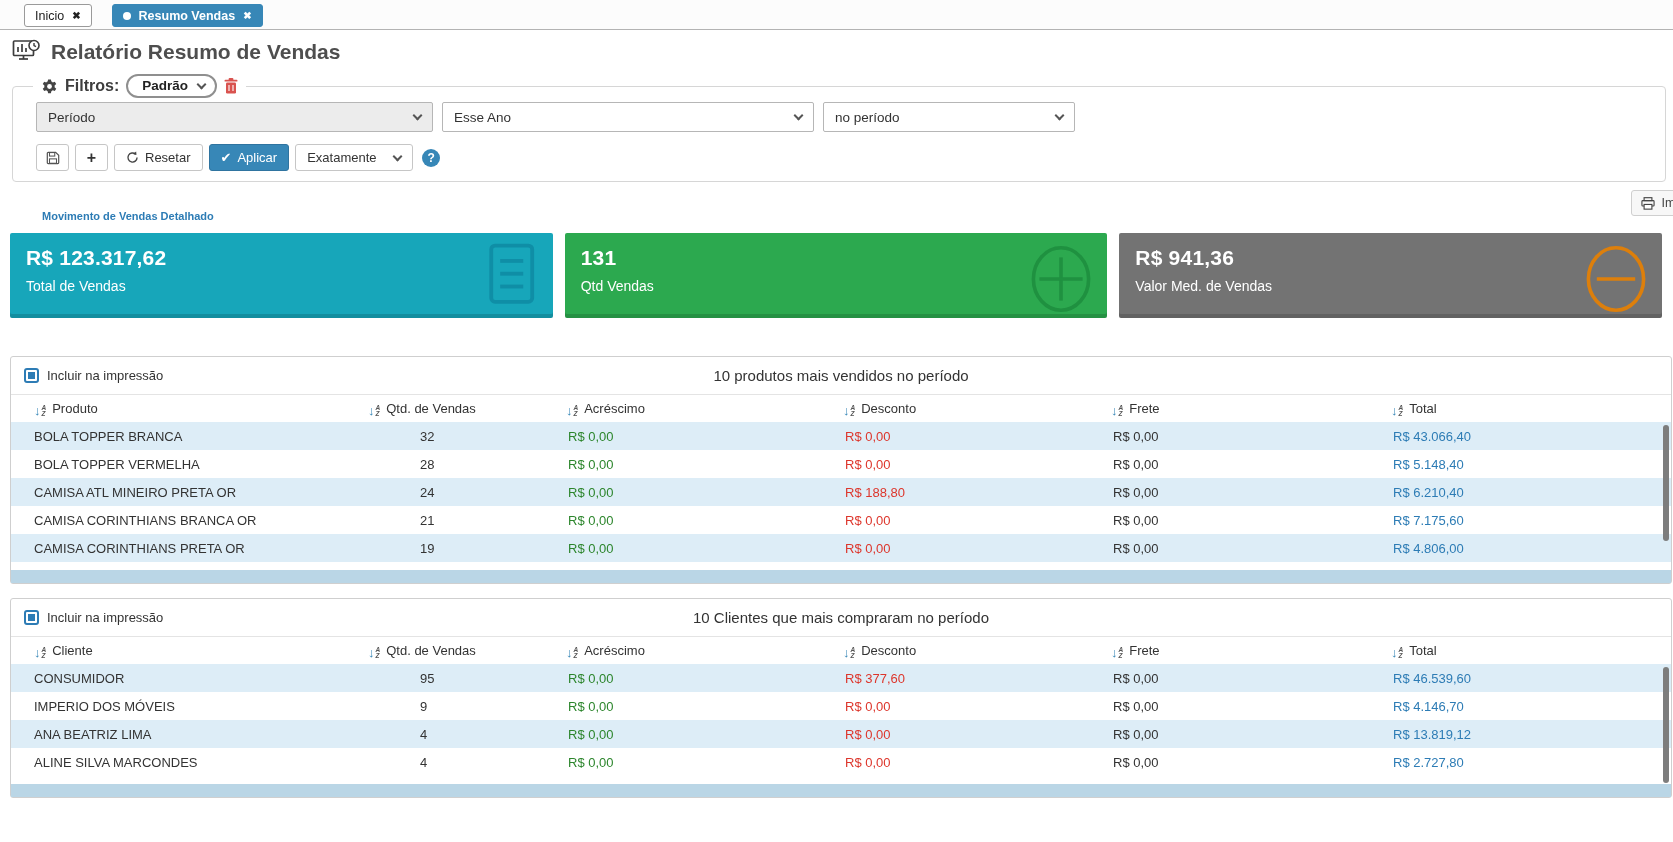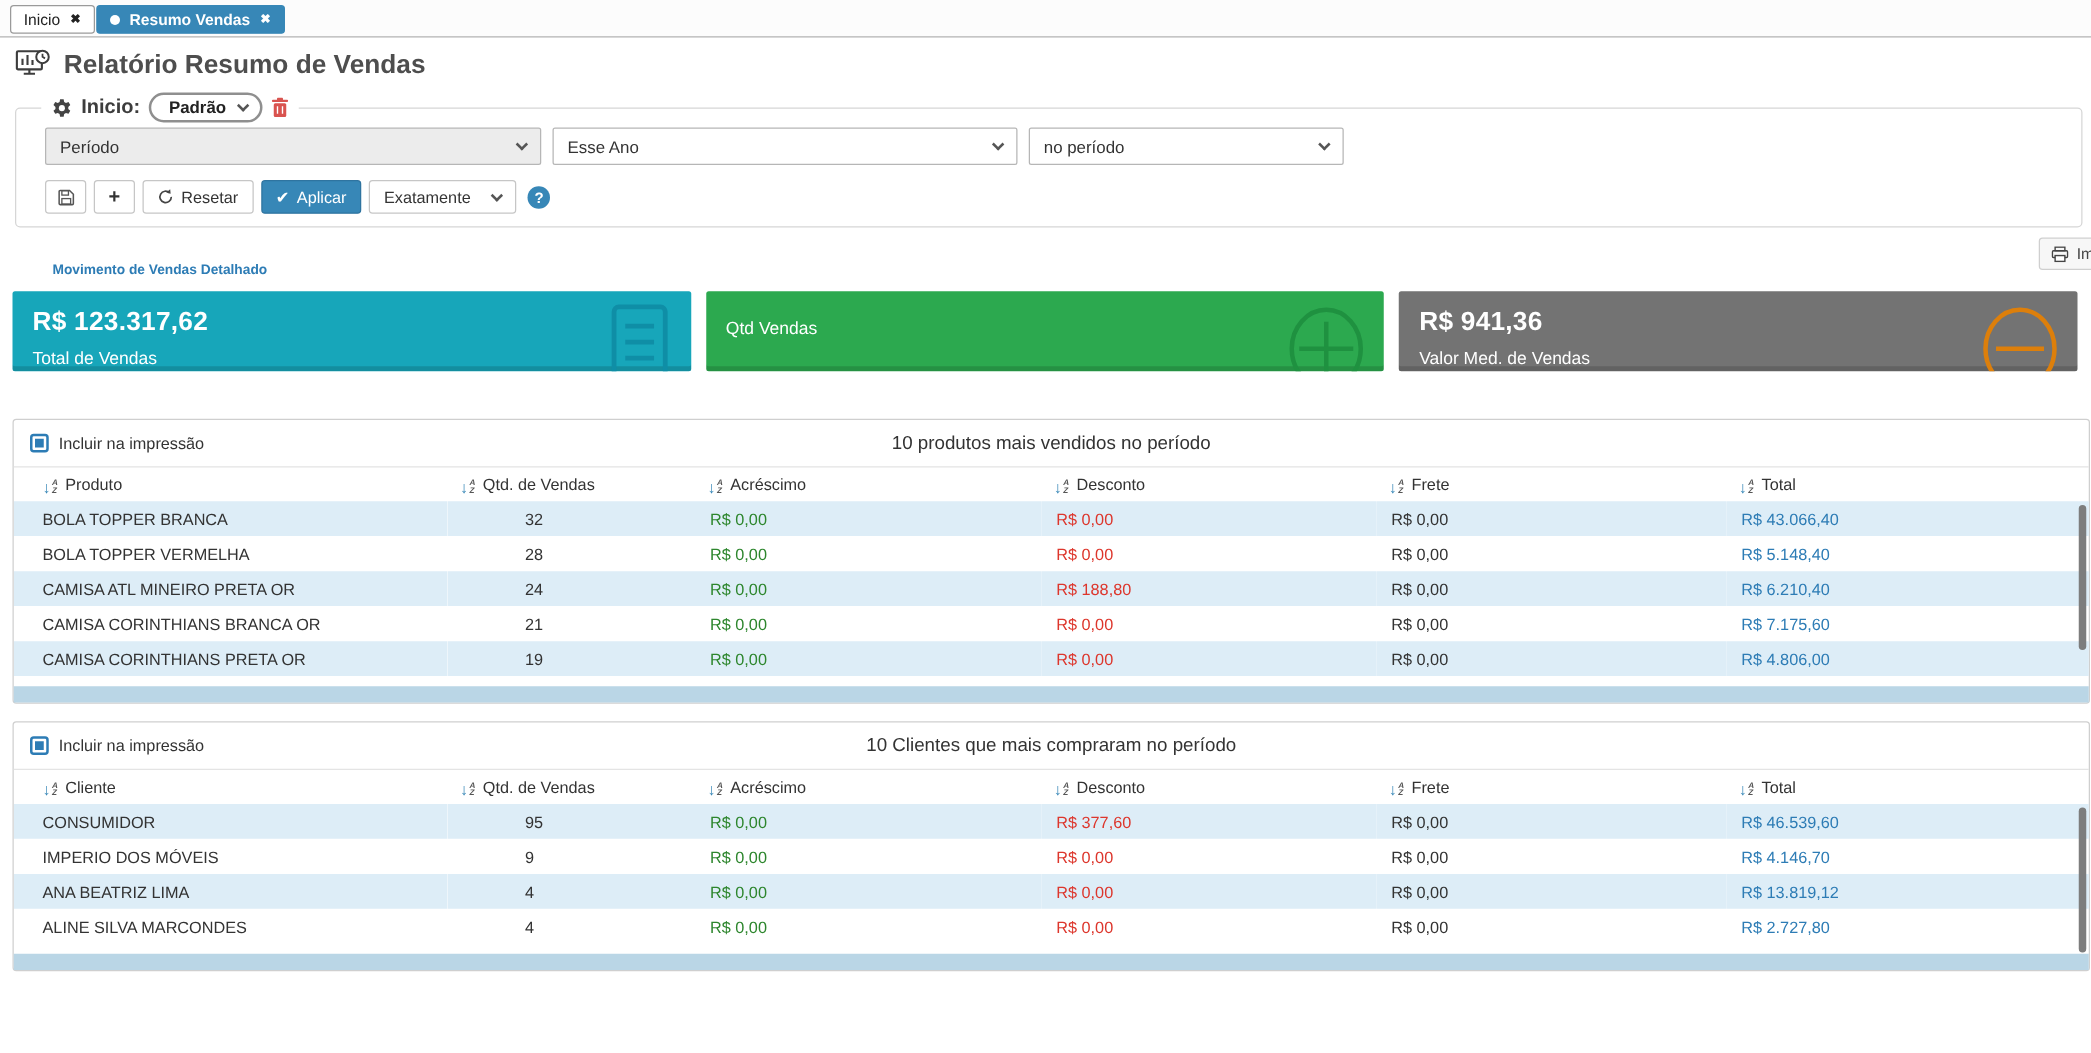--- a/index.html
+++ b/index.html
@@ -1,21 +1,21 @@
 <!DOCTYPE html>
 <html style="--accent: #3787b7; --link: #2d7cb5; --green: #2d862d; --red: #dd362c; --stripe: #ddedf7;"><head>
 <meta charset="utf-8">
 <style>
   * { box-sizing: border-box; margin: 0; padding: 0; }
   html,body { width:1673px; height:842px; background:#fff; overflow:hidden;
               font-family:"Liberation Sans", sans-serif; }
 
   
   .tabbar { height:30px; background:#fcfcfc; border-bottom:1px solid #b3b3b3;
-            display:flex; align-items:flex-start; gap:1px; padding:4px 0 0 8px; }
+            display:flex; align-items:flex-start; gap:20px; padding:4px 0 0 24px; }
   .tab { height:23px; display:flex; align-items:center; gap:8px; padding:0 10px;
          border-radius:3px; font-size:12.5px; cursor:default; }
   .tab.inactive { background:#fff; border:1px solid #9a9a9a; color:#222; }
   .tab.active { background:var(--accent); border:1px solid var(--accent); color:#fff; font-weight:bold; }
   .tab .bullet { width:8px; height:8px; border-radius:50%; background:#fff; display:inline-block; }
   .tab .close { font-size:10px; font-weight:bold; line-height:1; }
 
   
   .title-row { display:flex; align-items:center; gap:11px; padding:9px 0 8px 12px; height:42px; }
   .title-row h1 { font-size:21px; color:#4e4e4e; font-weight:bold; }
@@ -52,21 +52,21 @@
   .actions-row { position:relative; height:51px; }
   .print-btn { position:absolute; left:1631px; top:8px; width:86px; height:26px;
                background:#f7f7f7; border:1px solid #cfcfcf; border-radius:3px;
                font-size:12.5px; color:#444; display:flex; align-items:center;
                justify-content:center; gap:6px; }
   .report-link { position:absolute; left:11px; top:28px; font-size:11px;
                  font-weight:bold; color:var(--link); cursor:pointer;margin-left:31px; }
 
   
   .cards { display:flex; gap:12px; margin:0 0 0 10px; width:1652px; }
-  .card { flex:1; height:64px; border-radius:2px; color:#fff; padding:13px 16px;
+  .card { flex:1; height:85px; border-radius:2px; color:#fff; padding:13px 16px;
           position:relative; overflow:hidden; box-shadow: inset 0 -4px 0 rgba(0,0,0,0.14); }
   .card .value { font-size:21px; font-weight:bold; letter-spacing:.2px; }
   .card .label { font-size:14px; margin-top:8px; }
   .card svg { position:absolute; right:14px; top:10px; }
 
   
   .panel { margin:0 0 14px 10px; width:1662px; border:1px solid #cfcfcf; border-radius:3px;
            position:relative; background:#fff; }
   .panel.first { margin-top:38px; }
   .panel-head { height:38px; border-bottom:1px solid #e4e4e4; position:relative;
@@ -125,21 +125,21 @@
   </svg>
   <h1>Relatório Resumo de Vendas</h1>
 </div>
 
 <div class="fieldset">
   <div class="legend">
     <svg width="17" height="17" viewBox="0 0 24 24">
       <path fill="#444" d="M10 2h4l.6 3a7.4 7.4 0 0 1 2 1.2l2.9-1 2 3.4-2.3 2a7.6 7.6 0 0 1 0 2.4l2.3 2-2 3.4-2.9-1a7.4 7.4 0 0 1-2 1.2l-.6 3h-4l-.6-3a7.4 7.4 0 0 1-2-1.2l-2.9 1-2-3.4 2.3-2a7.6 7.6 0 0 1 0-2.4l-2.3-2 2-3.4 2.9 1a7.4 7.4 0 0 1 2-1.2z"></path>
       <circle cx="12" cy="12" r="3.4" fill="#fff"></circle>
     </svg>
-    <span class="cap">Inicio:</span>
+    <span class="cap">Filtros:</span>
     <span class="preset-select">
       <span>Padrão</span>
       <span class="chev"></span>
     </span>
     <svg width="14" height="16" viewBox="0 0 14 16">
       <rect x="2" y="4.5" width="10" height="11" rx="1.2" fill="#d9534f"></rect>
       <rect x="0.5" y="1.8" width="13" height="1.8" rx="0.9" fill="#d9534f"></rect>
       <rect x="4.6" y="0" width="4.8" height="2.4" rx="1" fill="#d9534f"></rect>
       <line x1="5" y1="7" x2="5" y2="13" stroke="#fff" stroke-width="1.1"></line>
       <line x1="9" y1="7" x2="9" y2="13" stroke="#fff" stroke-width="1.1"></line>
@@ -215,20 +215,21 @@
       </svg>
     <div class="value">R$ 123.317,62</div>
     <div class="label">Total de Vendas</div>
     </div>
     <div class="card" style="background: rgb(44, 169, 79);">
       <svg width="64" height="72" viewBox="0 0 52 60">
       <ellipse cx="26" cy="30" rx="23" ry="26" fill="none" stroke="#1f9140" stroke-width="3"></ellipse>
       <line x1="26" y1="12" x2="26" y2="48" stroke="#1f9140" stroke-width="3"></line>
       <line x1="8" y1="30" x2="44" y2="30" stroke="#1f9140" stroke-width="3"></line>
       </svg>
+    <div class="value">131</div>
     <div class="label">Qtd Vendas</div>
     </div>
     <div class="card" style="background: #737373;">
       <svg width="64" height="72" viewBox="0 0 52 60">
       <ellipse cx="26" cy="30" rx="23" ry="26" fill="none" stroke="#dd7f0b" stroke-width="3"></ellipse>
       <line x1="10" y1="30" x2="42" y2="30" stroke="#dd7f0b" stroke-width="3"></line>
       </svg>
     <div class="value">R$ 941,36</div>
     <div class="label">Valor Med. de Vendas</div>
     </div>

